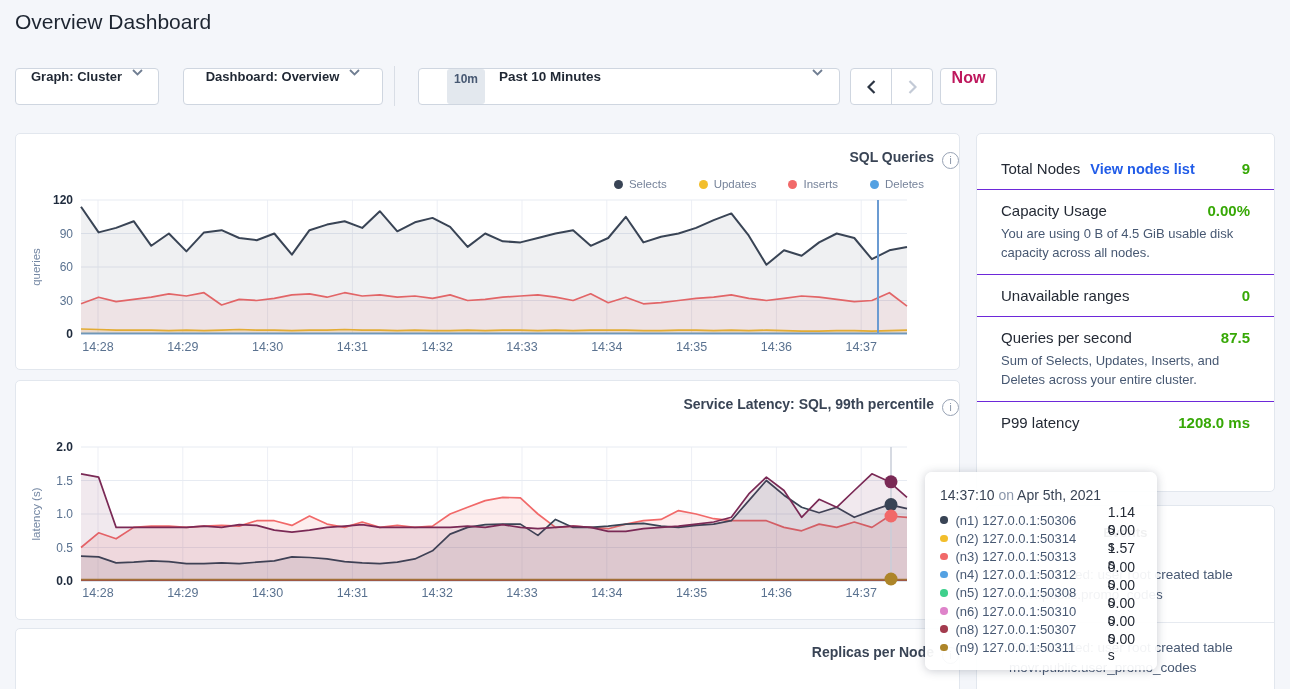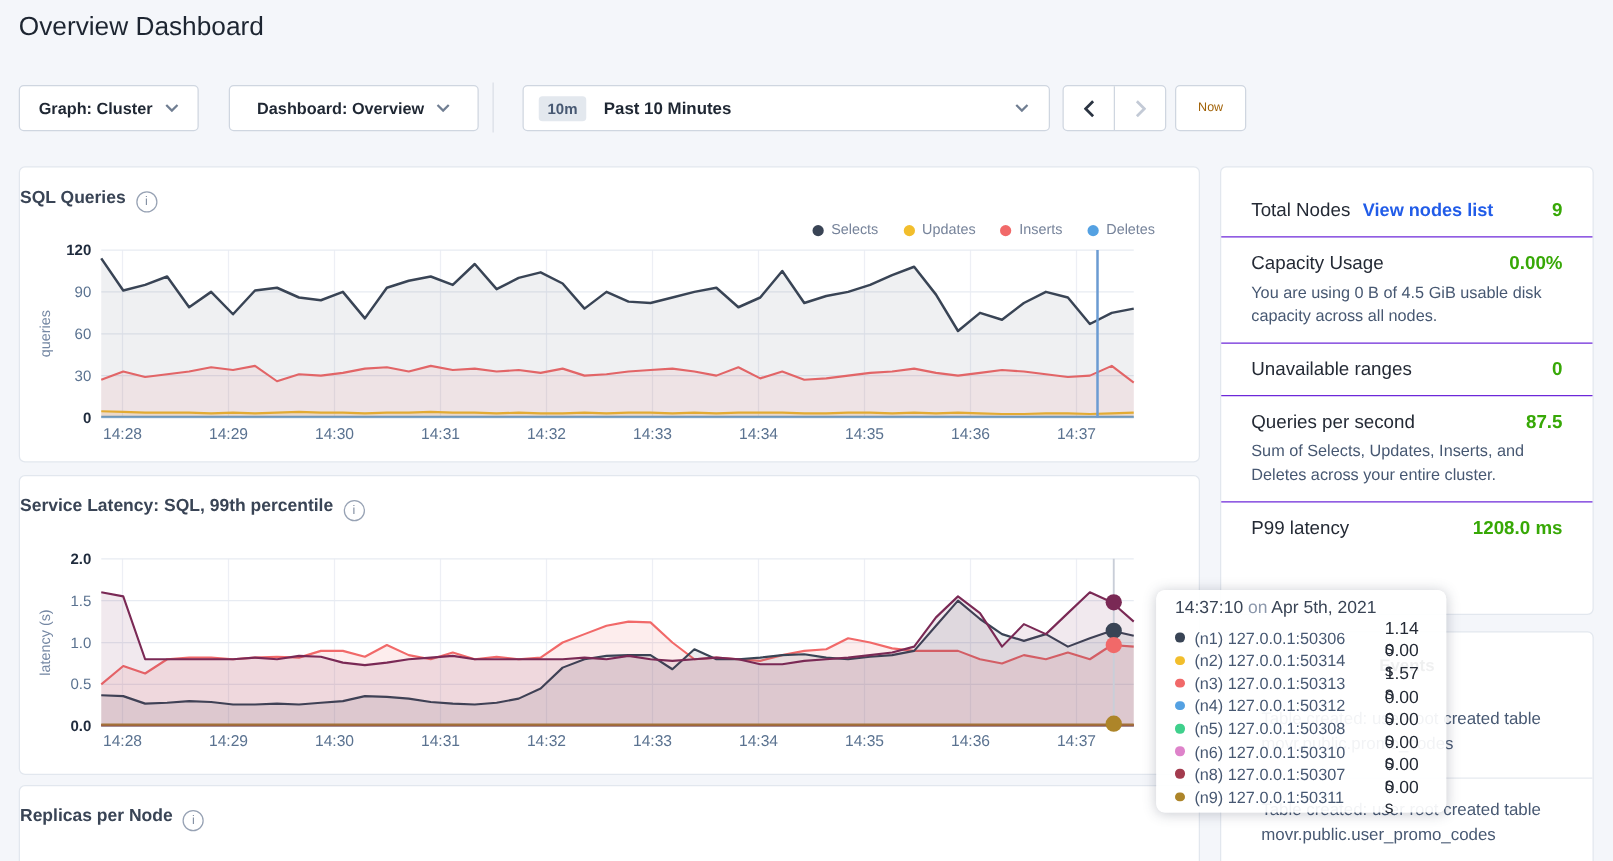--- a/index.html
+++ b/index.html
@@ -2,38 +2,38 @@
 <html><head>
 <meta charset="utf-8">
 <style>
   html,body{margin:0;padding:0}
   body{width:1290px;height:689px;overflow:hidden;position:relative;
        background:#f4f6fa;color:#242a35;font-family:"Liberation Sans",sans-serif}
   h1{position:absolute;left:15px;top:10px;margin:0;font-size:21px;font-weight:400;color:#1d2531}
 
   
   .ctrl{position:absolute;top:68px;height:37px;background:#fff;border:1px solid #cfd6e0;
-        border-radius:4px;box-sizing:border-box;display:flex;align-items:center;cursor:pointer}
+        border-radius:4px;box-sizing:border-box;display:flex;cursor:pointer}
   .dd-label{font-size:13px;font-weight:bold;color:#1f2733}
   .dd-chev{margin-left:10px;display:inline-flex}
   .tool-divider{position:absolute;left:394px;top:66px;width:1px;height:40px;background:#d9dee6}
   .badge{background:#e3e8ee;border-radius:3px;padding:3px 7px;font-size:12px;font-weight:bold;color:#475872}
   .range-label{margin-left:14px;font-size:13.5px;font-weight:bold;color:#1f2733}
   .btn-half{width:41px;height:35px;display:flex;align-items:center;justify-content:center}
   .btn-half+.btn-half{border-left:1px solid #cfd6e0}
-  .now-text{width:100%;text-align:center;font-size:10px;font-weight:normal;color:#a16207}
+  .now-text{width:100%;text-align:center;font-size:16px;font-weight:bold;color:#be185d}
 
   
   .panel{position:absolute;background:#fff;border:1px solid #e2e7ee;border-radius:5px;box-sizing:border-box}
-  .chart-head{position:absolute;top:15px;left:0;width:100%;text-align:left;font-size:14px;
+  .chart-head{position:absolute;top:15px;left:0;width:100%;text-align:right;font-size:14px;
               font-weight:bold;color:#394455}
   .info-icon{display:inline-flex;align-items:center;justify-content:center;width:15px;height:15px;
              border:1px solid #97a2b4;border-radius:50%;font-size:10px;font-weight:normal;
              color:#7f8ca0;margin-left:8px;vertical-align:-2px}
-  .legend{position:absolute;top:44px;right:35px;display:flex;gap:20px}
+  .legend{position:absolute;top:44px;right:35px;display:flex;gap:32px}
   .legend-item{display:flex;align-items:center;font-size:11.5px;color:#76839a}
   .legend-dot{width:9px;height:9px;border-radius:50%;margin-right:6px}
 
   svg.chart{position:absolute;left:0}
   .xtick{font-size:12.5px;fill:#5a7290}
   .ytick{font-size:12px;fill:#5a7290}
   .emph{font-weight:bold;fill:#1f2b3d}
   .yunit{font-size:11.5px;fill:#7487a3}
 
   
@@ -44,21 +44,21 @@
   .sr-main{display:flex;align-items:baseline}
   .sr-label{font-size:15px;font-weight:normal;color:#242a35}
   .sr-link{font-size:14.5px;font-weight:bold;color:#215ce8;margin-left:10px;cursor:pointer;text-decoration:none}
   .sr-value{margin-left:auto;font-size:15px;font-weight:bold;color:#37a806}
   .sr-desc{margin-top:5px;font-size:13px;line-height:19px;color:#475872}
   .event-item{padding:15px 24px 17px 32px;font-size:13.5px;line-height:20px;color:#475872;cursor:pointer}
   .event-item+.event-item{border-top:1px solid #e6eaf0}
 
   
   #tooltip{position:absolute;left:925px;top:472px;width:232px;background:rgba(255,255,255,0.93);
-           border-radius:7px;box-shadow:0 1px 10px rgba(60,70,90,.28);padding:3px 13px;z-index:10;box-sizing:border-box}
+           border-radius:7px;box-shadow:0 1px 10px rgba(60,70,90,.28);padding:13px 13px;z-index:10;box-sizing:border-box}
   .tt-head{font-size:14px;color:#394455;margin:2px 0 8px 2px}
   .tt-on{color:#8b97ab}
   .tt-row{display:flex;align-items:center;height:18.2px}
   .tt-dot{width:7.5px;height:7.5px;border-radius:50%;margin:0 8px 0 2px;flex:none}
   .tt-label{font-size:13px;color:#475872;width:160px}
   .tt-value{font-size:14px;font-weight:normal;color:#242a35}
 </style>
 </head>
 <body>
 
@@ -77,21 +77,21 @@
   <span class="dd-label">Dashboard: Overview</span>
   <span class="dd-chev">
     <svg width="11" height="7">
         <polyline points="1,1 5.5,5.5 10,1" stroke="#707e92" stroke-width="1.8" fill="none"></polyline>
       </svg>
   </span>
 </div>
 
 <div class="tool-divider"></div>
 
-<div class="ctrl" style="left:418px;width:422px;padding:0 16px 0 12px">
+<div class="ctrl" style="left:418px;width:422px;padding:0 16px 0 28px">
   <span class="badge">10m</span>
   <span class="range-label">Past 10 Minutes</span>
   <span class="dd-chev" style="margin-left:auto">
     <svg width="11" height="7">
         <polyline points="1,1 5.5,5.5 10,1" stroke="#707e92" stroke-width="1.8" fill="none"></polyline>
       </svg>
   </span>
 </div>
 
 <div class="ctrl" style="left:850px;width:83px;padding:0">

